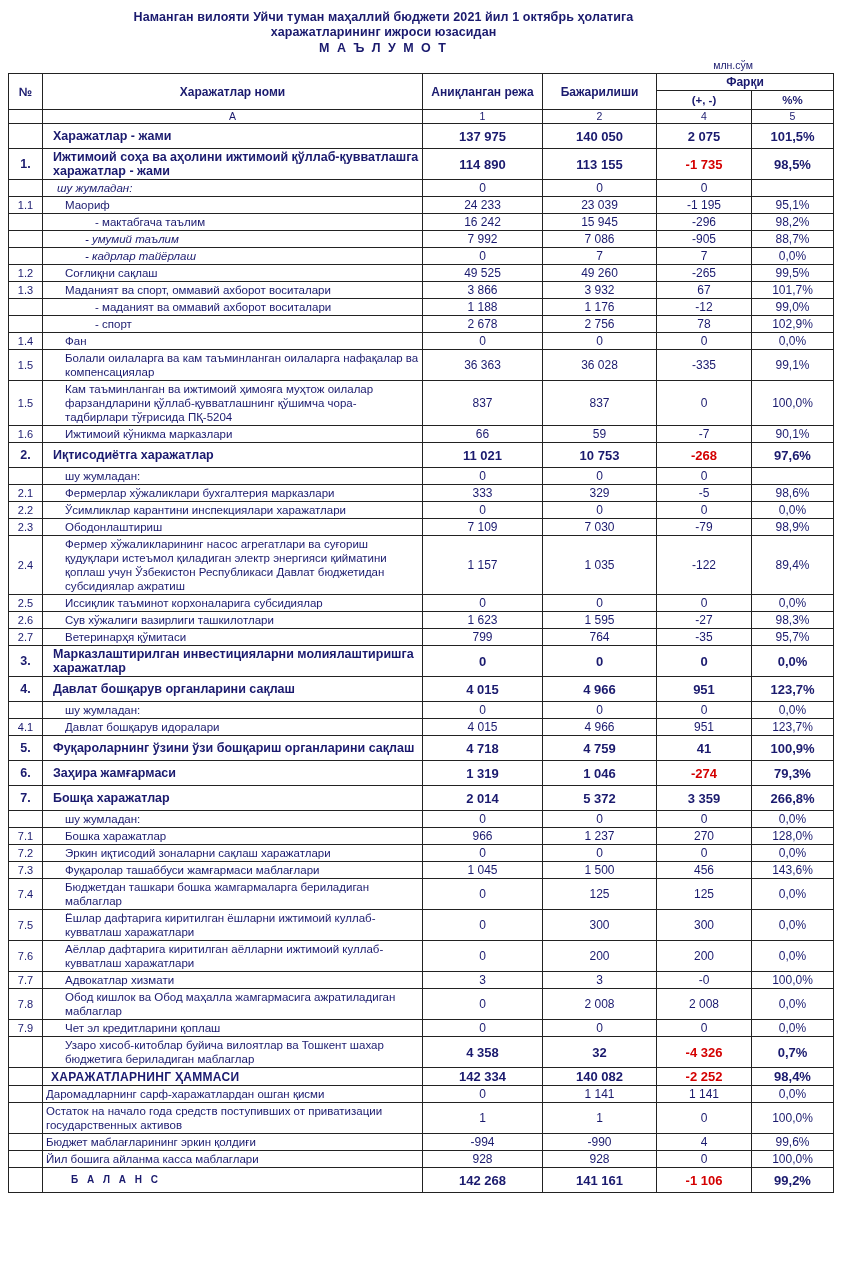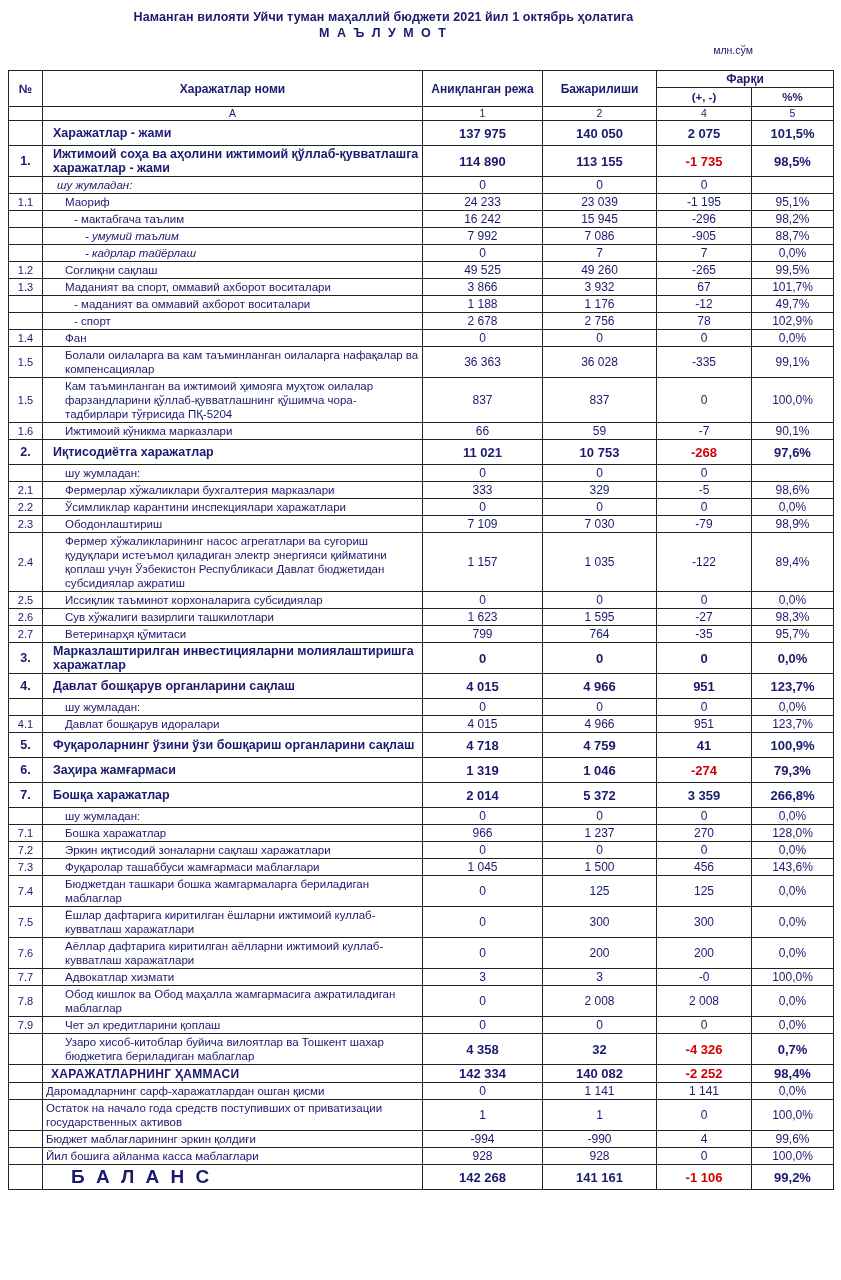--- a/index.html
+++ b/index.html
@@ -26,21 +26,21 @@
     margin: 4px 0 0 0;
     letter-spacing: 0.1px;
   }
   .title .l2 { display: block; }
   .title .l3 { display: block; letter-spacing: 2px; margin-top: 1px; }
   .unit {
     text-align: right;
     font-size: 10.5px;
     color: #1a1a6e;
     padding-right: 6px;
-    margin: 3px 0 14px 0;
+    margin: 3px 0 2px 0;
   }
   table.main {
     border-collapse: collapse;
     width: 825px;
     table-layout: fixed;
     font-size: 11.5px;
   }
   table.main th, table.main td {
     border: 1px solid #222;
     padding: 1px 3px;
@@ -78,50 +78,51 @@
   }
   td.c-no.b { font-weight: bold; font-size: 12.5px; }
   td.nm {
     text-align: left;
     padding-left: 8px;
     line-height: 14px;
   }
   td.nm.b { font-weight: bold; font-size: 12.5px; padding-left: 10px; }
   td.nm.ital { font-style: italic; padding-left: 14px; }
   td.nm.i1 { padding-left: 22px; }
-  td.nm.i2 { padding-left: 31px; }
+  td.nm.i2 { padding-left: 52px; }
   td.nm.i3 { padding-left: 42px; font-style: italic; }
   td.val {
     text-align: center;
     font-size: 12px;
   }
   td.val.b { font-weight: bold; font-size: 13px; }
   td.neg { color: #d40000; text-align: center; }
   td.neg.b { color: #d40000; }
   tr.tall td { height: 22px; }
   .balans td.nm {
     font-weight: bold;
-    font-size: 19px;
+    font-size: 10px;
     letter-spacing: 3px;
     padding-left: 28px;
   }
   .grand td.nm {
     font-weight: bold;
     font-size: 12px;
     letter-spacing: 0.3px;
     padding-left: 8px;
   }
 </style>
 </head>
 <body>
 
 <div class="page">
 
   <div class="title">
     <span class="l1">Наманган вилояти Уйчи туман маҳаллий бюджети 2021 йил 1 октябрь ҳолатига</span>
+    <span class="l2">харажатларининг ижроси юзасидан</span>
     <span class="l3">М А Ъ Л У М О Т</span>
   </div>
 
   <div class="unit">млн.сўм</div>
 
   <table class="main">
     <colgroup>
       <col class="c-num">
         <col class="c-name">
         <col class="c-plan">
@@ -222,21 +223,21 @@
           <td class="val">3 932</td>
           <td class="val">67</td>
           <td class="val">101,7%</td>
         </tr>
         <tr>
           <td class="c-no"></td>
           <td class="nm i2">- маданият ва оммавий ахборот воситалари</td>
           <td class="val">1 188</td>
           <td class="val">1 176</td>
           <td class="val neg">-12</td>
-          <td class="val">49,7%</td>
+          <td class="val">99,0%</td>
         </tr>
         <tr>
           <td class="c-no"></td>
           <td class="nm i2">- спорт</td>
           <td class="val">2 678</td>
           <td class="val">2 756</td>
           <td class="val">78</td>
           <td class="val">102,9%</td>
         </tr>
         <tr>

